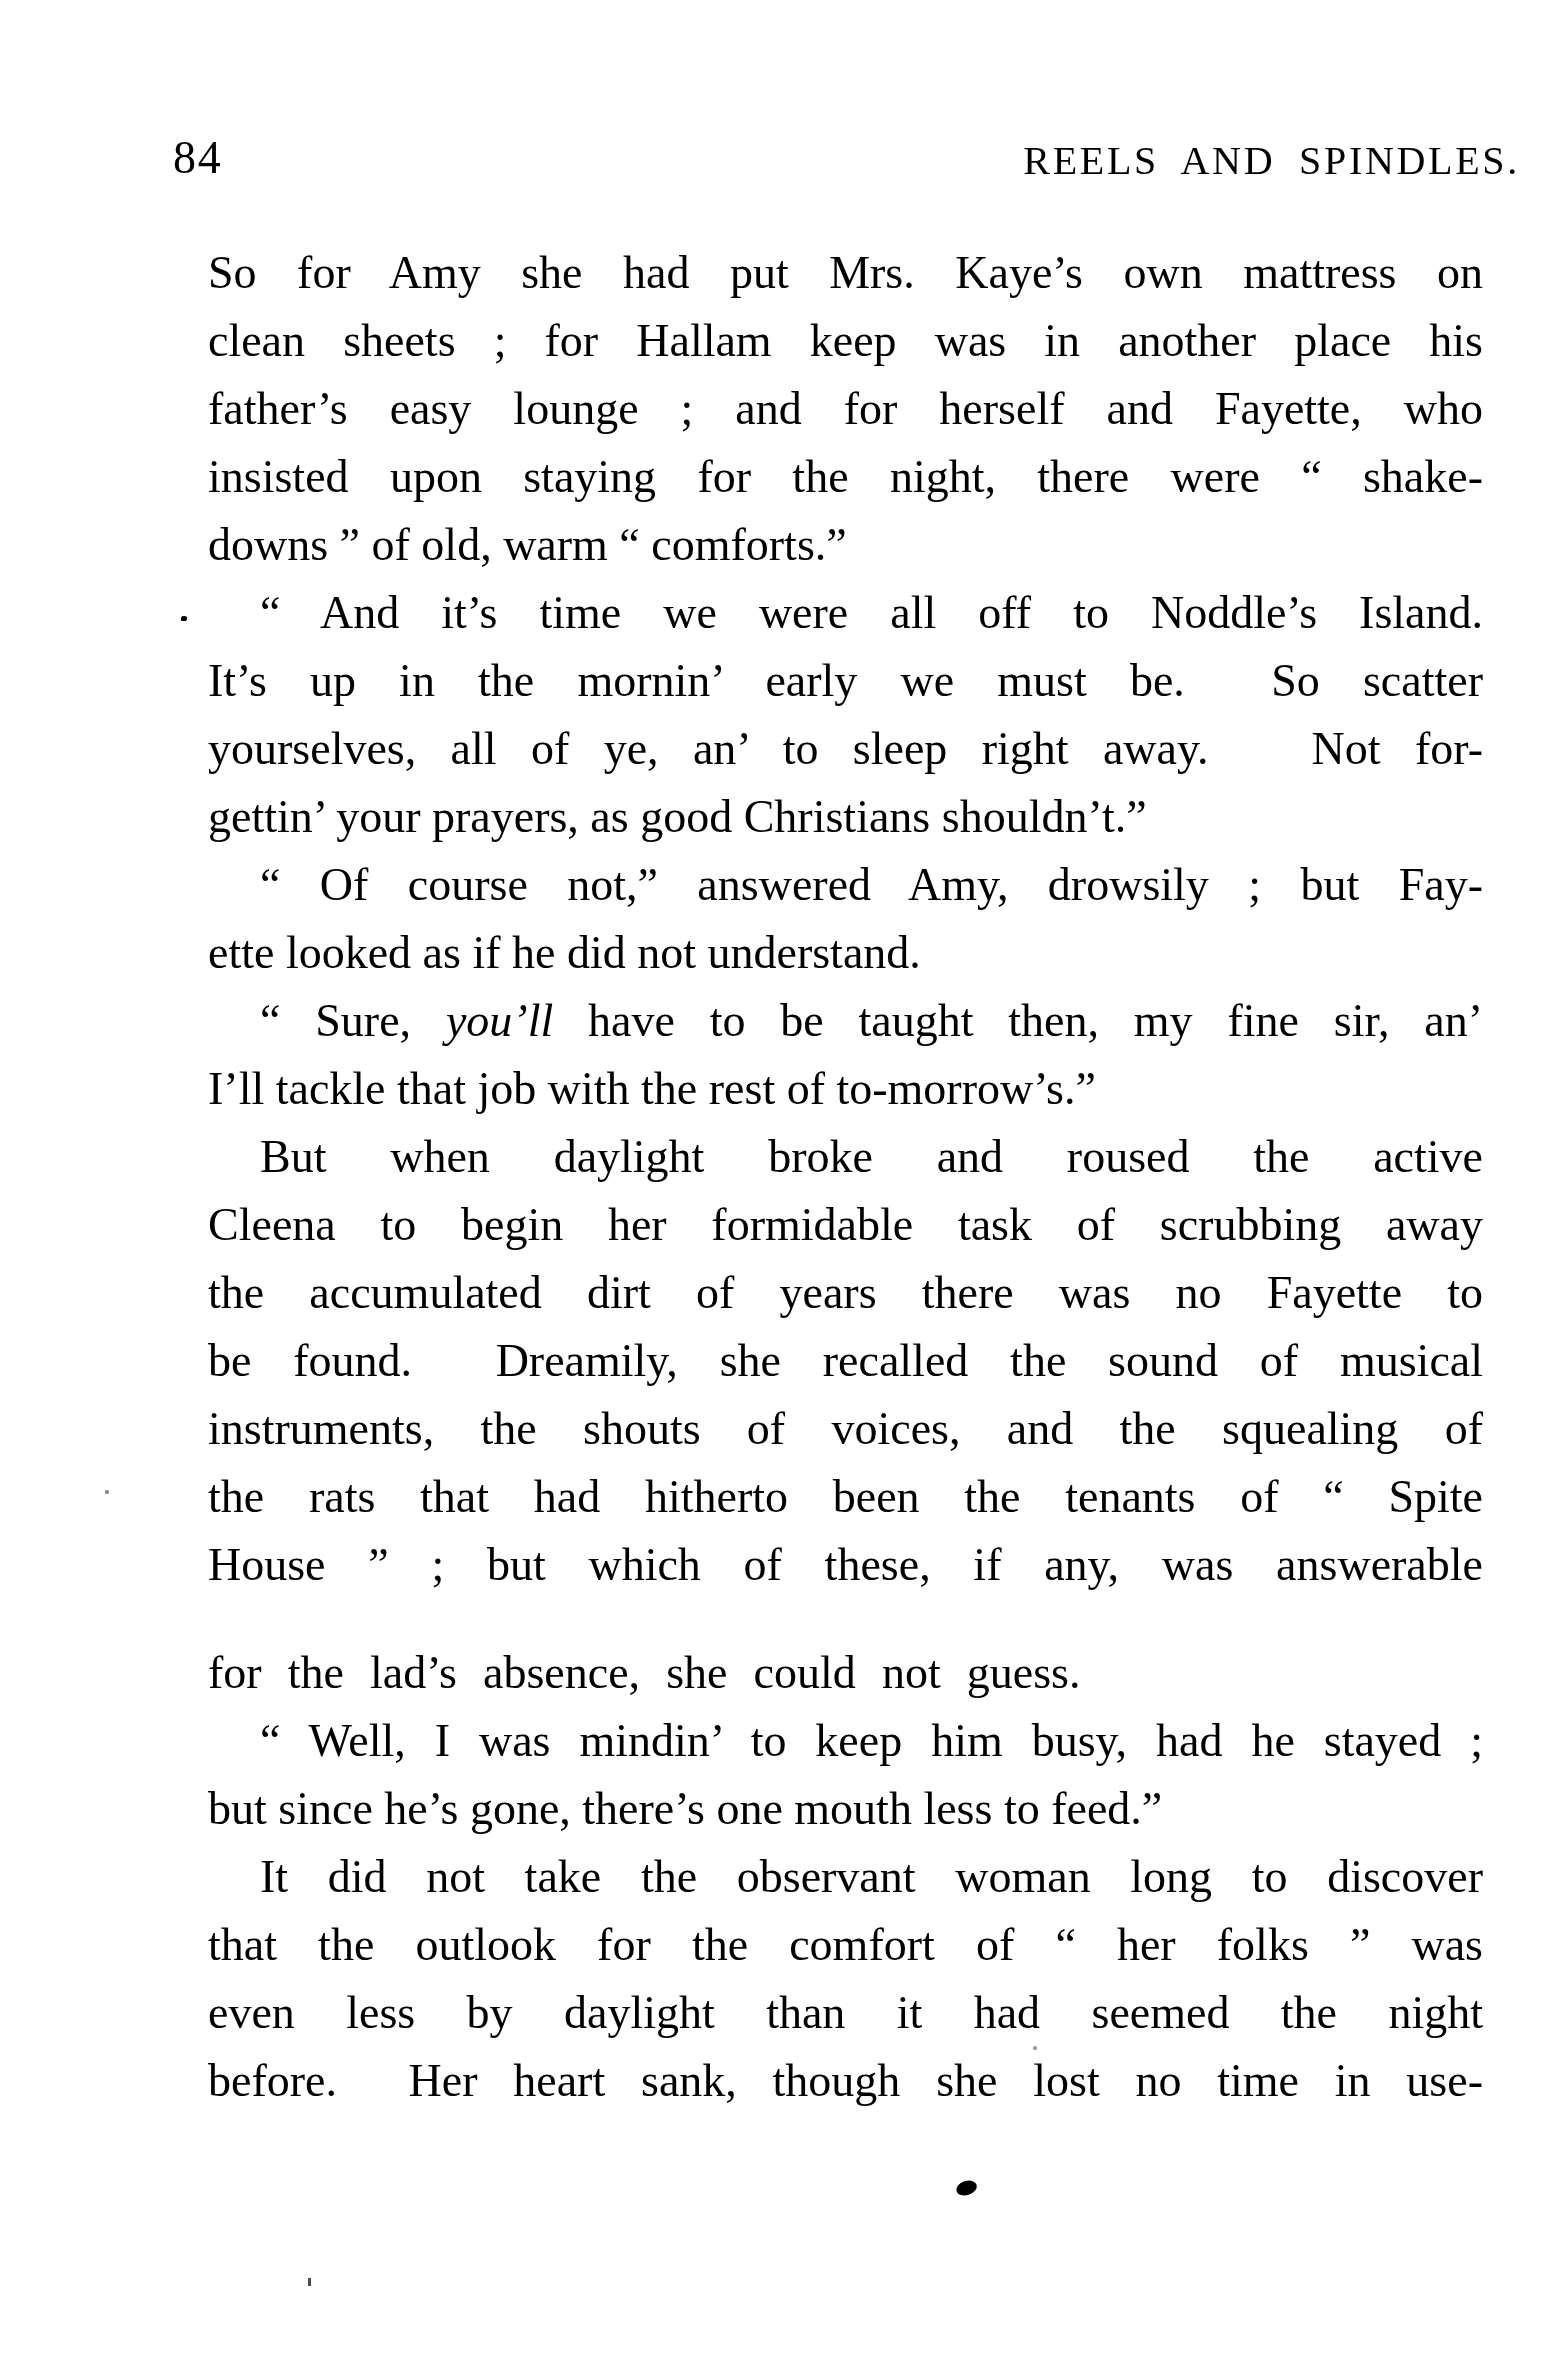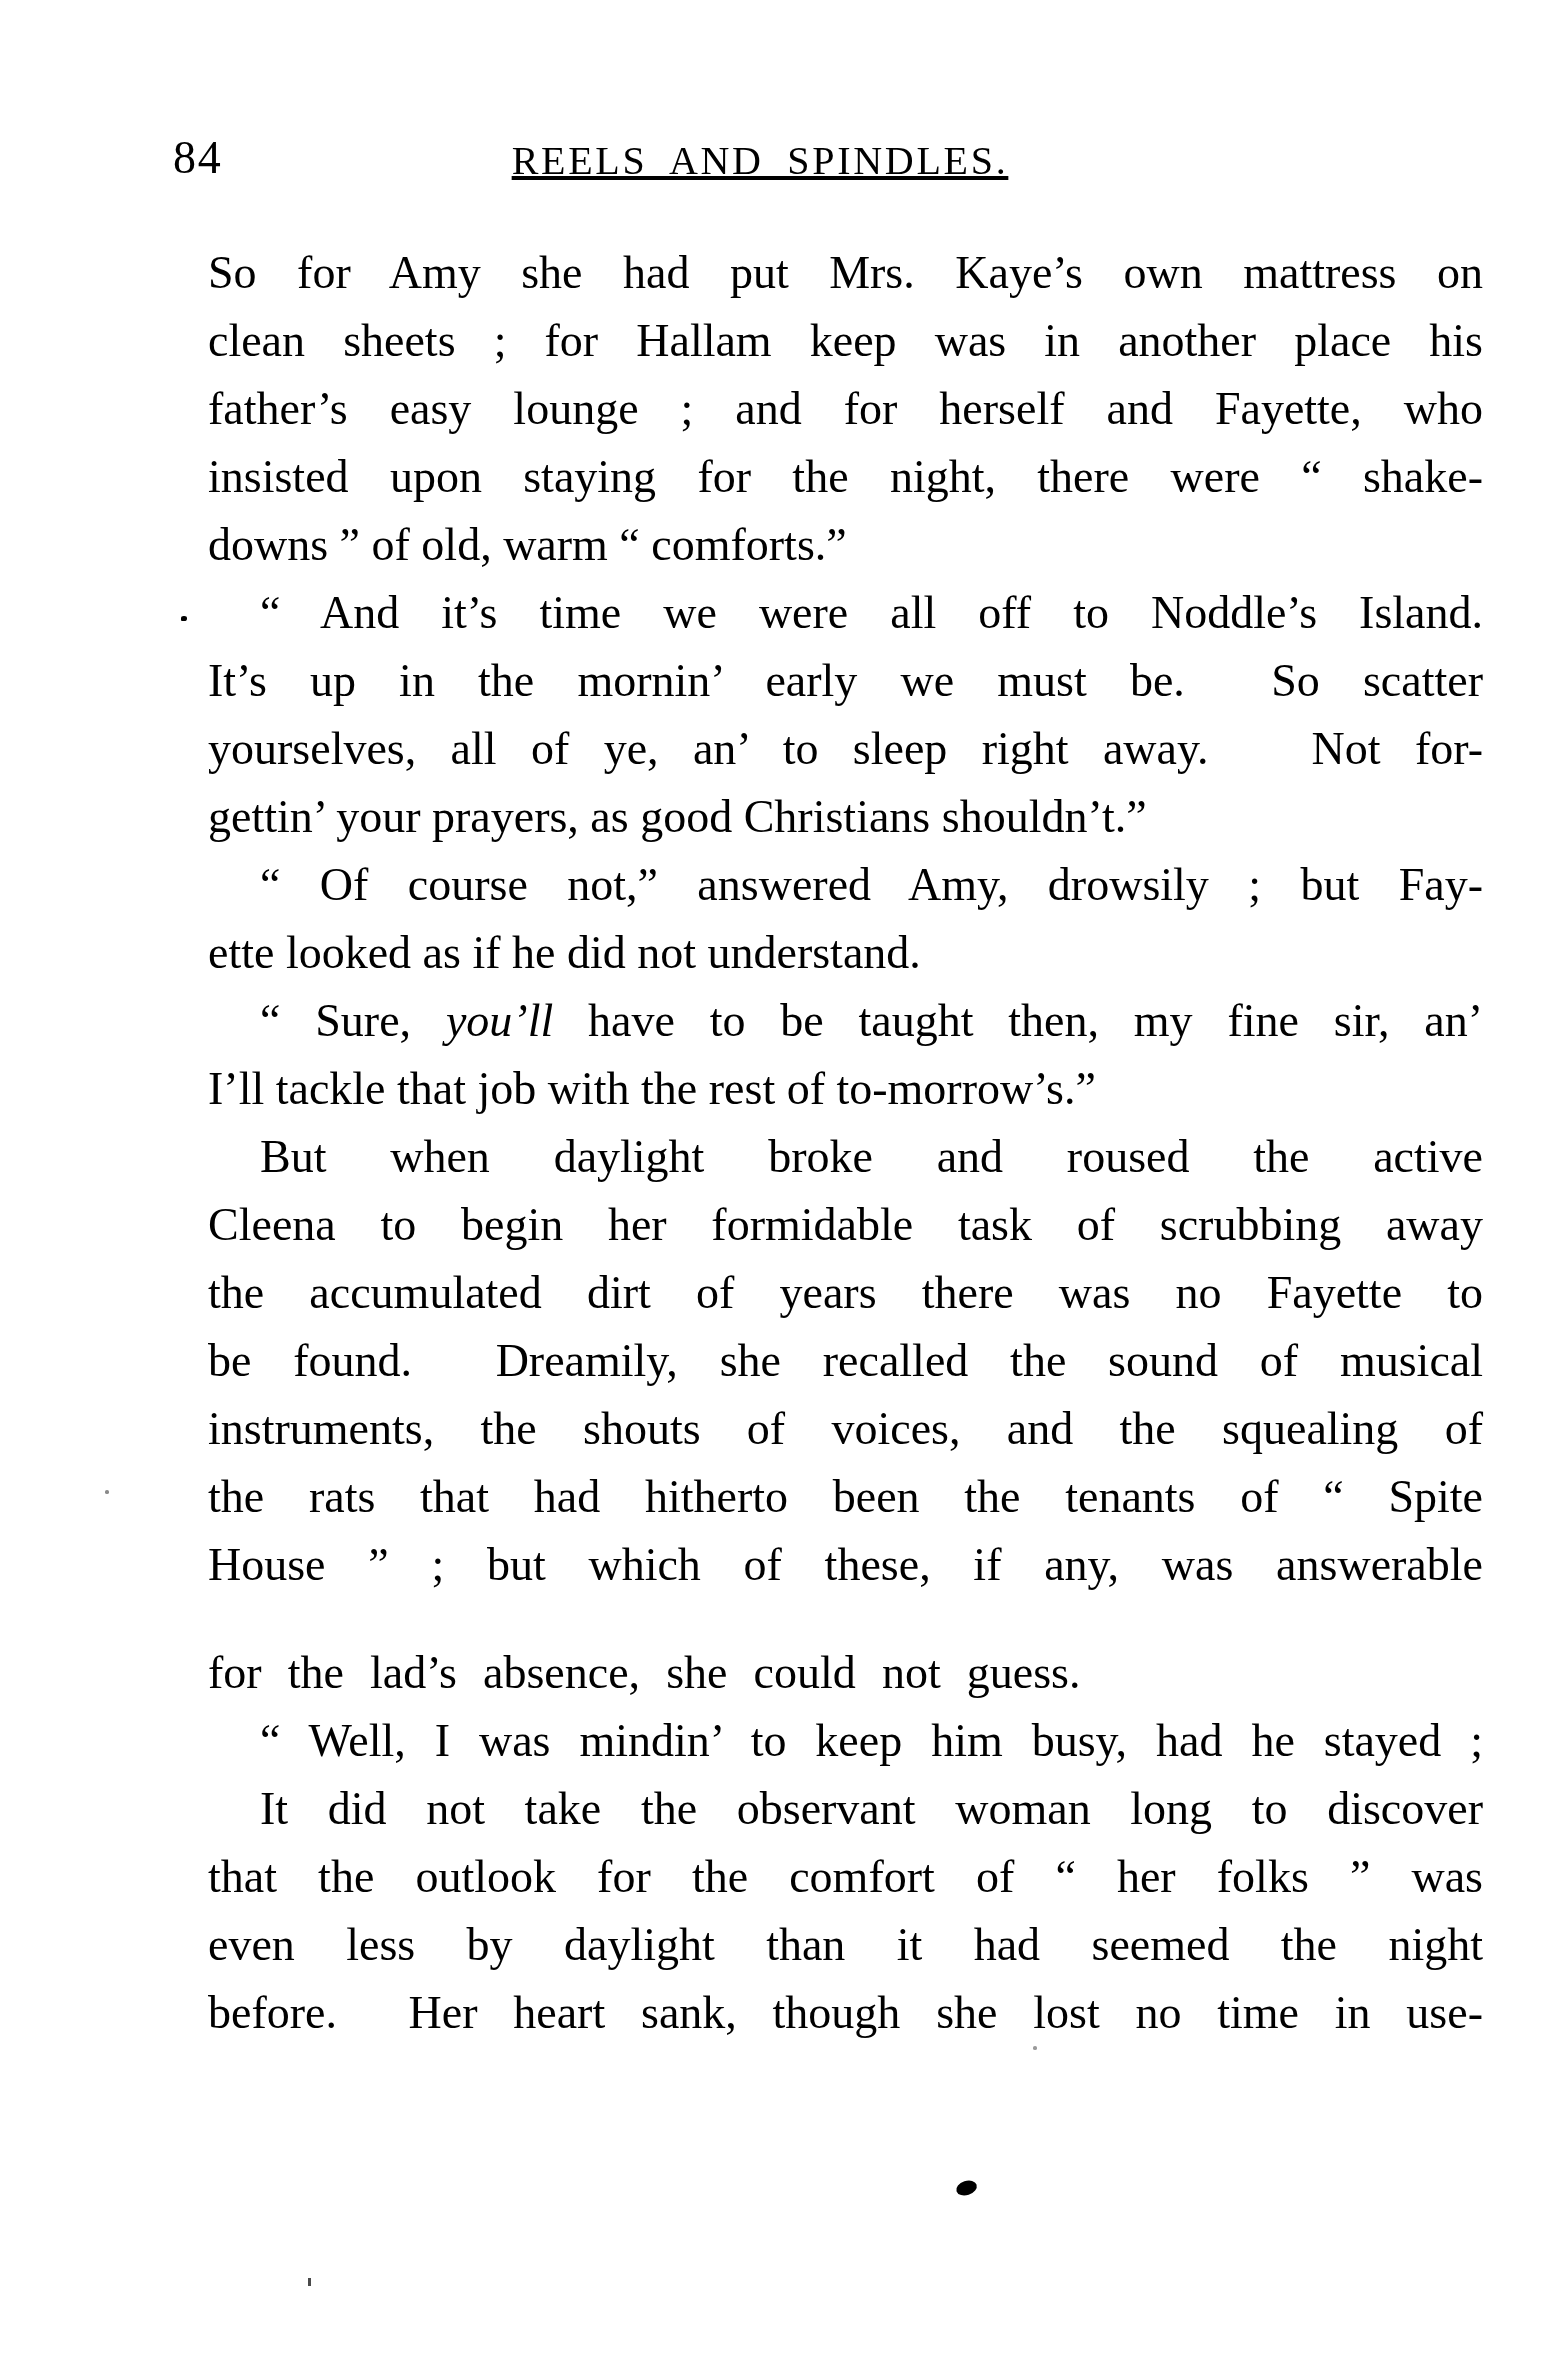--- a/index.html
+++ b/index.html
@@ -18,26 +18,25 @@
     top: 135px;
     font-size: 46px;
     line-height: 1;
     letter-spacing: 1.8px;
   }
   .running-head {
     position: absolute;
     left: 0;
     top: 141px;
     width: 100%;
-    text-align: center;
+    text-align: right;
     font-size: 40px;
     line-height: 1;
     letter-spacing: 2.7px;
     word-spacing: 11px;
-    text-decoration: underline;
   }
   .text-block {
     position: absolute;
     left: 208px;
     top: 239px;
     width: 1275px;
     font-size: 46px;
     line-height: 68px;
   }
   .line {
@@ -96,20 +95,21 @@
         <div class="line"><span>Cleena to begin her formidable task of scrubbing away</span></div>
         <div class="line"><span>the accumulated dirt of years there was no Fayette to</span></div>
         <div class="line"><span>be found.&nbsp; Dreamily, she recalled the sound of musical</span></div>
         <div class="line"><span>instruments, the shouts of voices, and the squealing of</span></div>
         <div class="line"><span>the rats that had hitherto been the tenants of “ Spite</span></div>
         <div class="line"><span>House ” ; but which of these, if any, was answerable</span></div>
         <div class="line nojust spread"><span>for the lad’s absence, she could not guess.</span></div>
       </div>
       <div>
         <div class="line indent"><span>“ Well, I was mindin’ to keep him busy, had he stayed ;</span></div>
+        <div class="line nojust"><span>but since he’s gone, there’s one mouth less to feed.”</span></div>
       </div>
       <div>
         <div class="line indent"><span>It did not take the observant woman long to discover</span></div>
         <div class="line"><span>that the outlook for the comfort of “ her folks ” was</span></div>
         <div class="line"><span>even less by daylight than it had seemed the night</span></div>
         <div class="line"><span>before.&nbsp; Her heart sank, though she lost no time in use-</span></div>
       </div>
     </div>
 
   <div class="mark ink-blot"></div>

